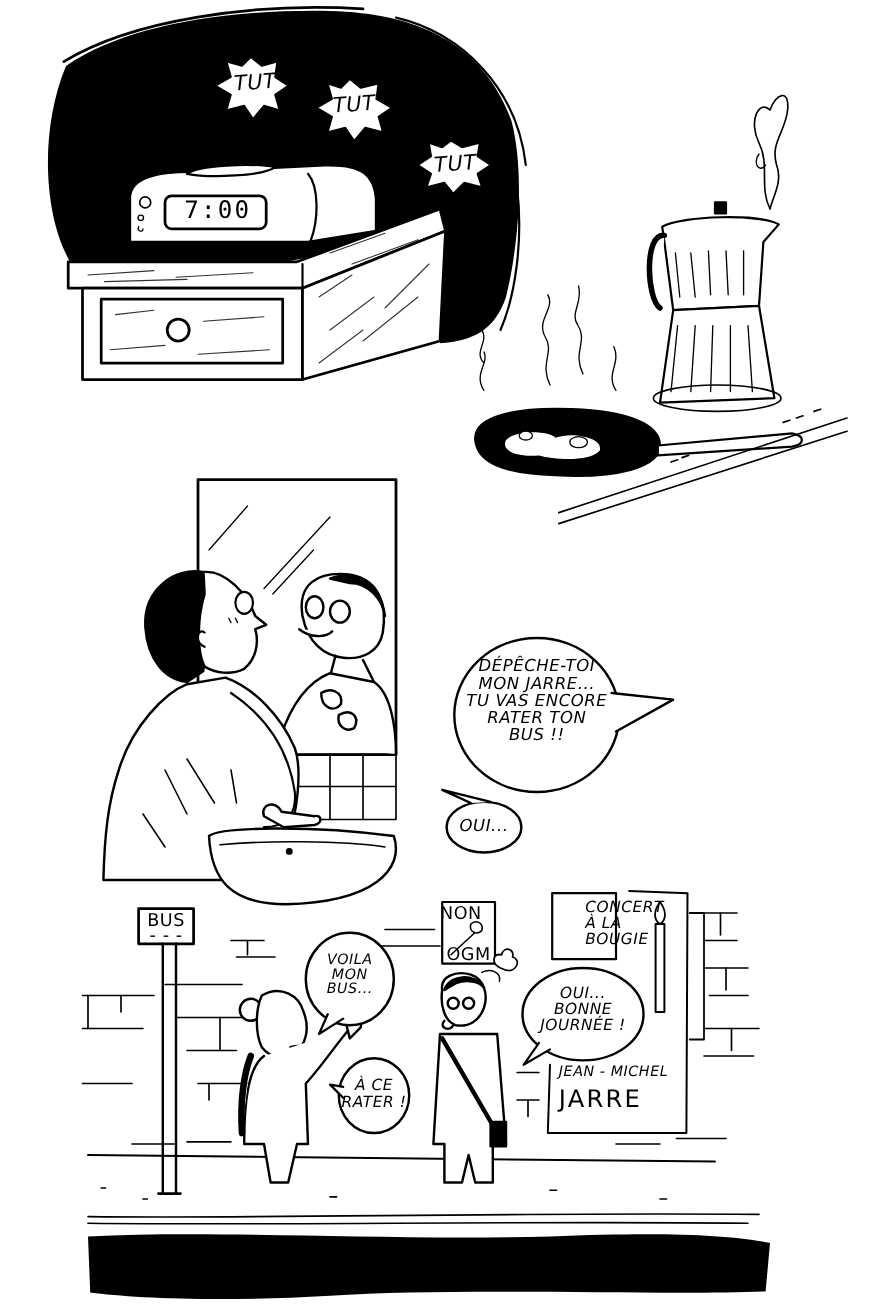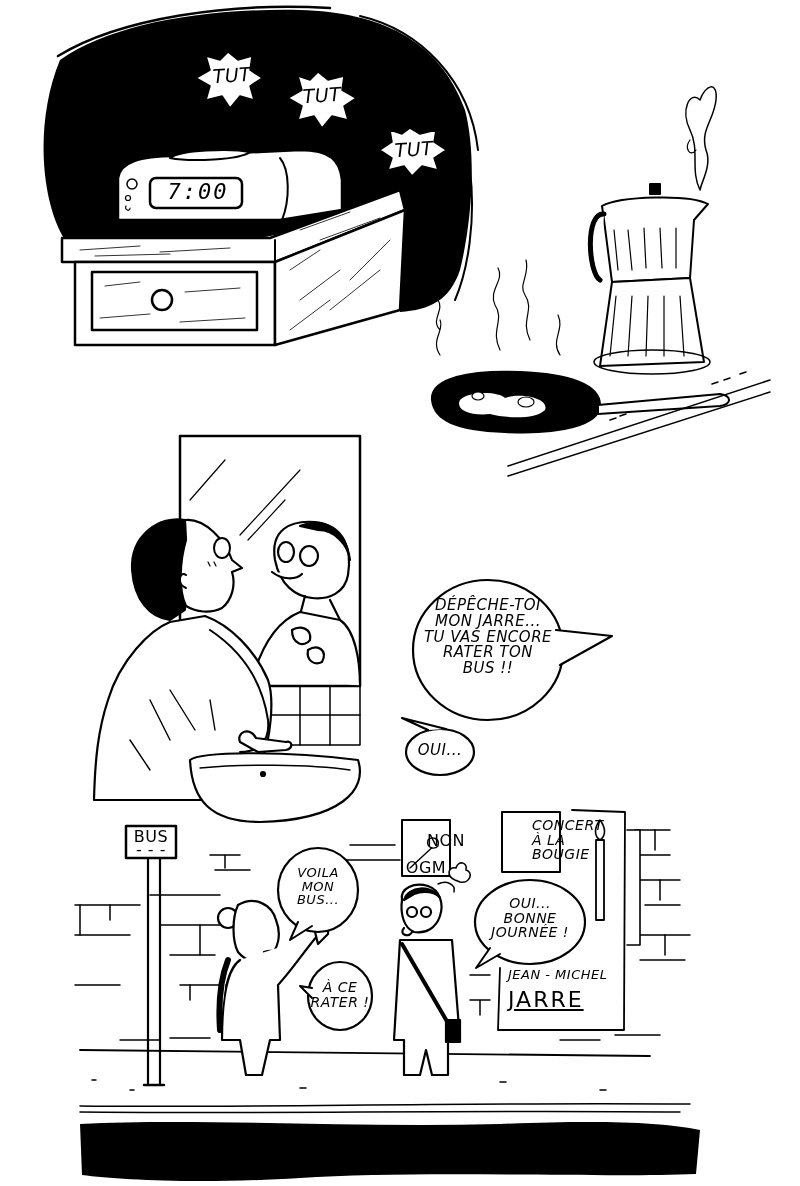--- a/index.html
+++ b/index.html
@@ -203,45 +203,45 @@
   <ellipse cx="340" cy="996" rx="32" ry="34" fill="#fff" stroke-width="2.2"></ellipse>
   <path d="M312,988 L300,986 L312,998" fill="#fff" stroke-width="2"></path>
   <ellipse cx="530" cy="922" rx="55" ry="42" fill="#fff" stroke-width="2.2"></ellipse>
   <path d="M490,948 L476,968 L500,954" fill="#fff" stroke-width="2"></path>
   <path d="M455,880 C446,876 448,866 456,868 C458,860 468,862 466,870 C474,872 470,884 460,882 Z" fill="#fff" stroke-width="1.6"></path>
 </svg>
 
 <div class="txt hand tut" style="left:207px;top:66px;width:50px;">TUT</div>
 <div class="txt hand tut" style="left:297px;top:86px;width:50px;">TUT</div>
 <div class="txt hand tut" style="left:389px;top:140px;width:50px;">TUT</div>
-<div class="txt clock" style="left:152px;top:180px;width:92px;font-style:italic;">7:00</div>
+<div class="txt clock" style="left:152px;top:180px;width:92px;">7:00</div>
 
 <div class="txt hand bubble" style="left:418px;top:598px;width:140px;">
   <div>DÉPÊCHE-TOI</div>
   <div>MON JARRE...</div>
   <div>TU VAS ENCORE</div>
   <div>RATER TON</div>
   <div>BUS !!</div>
 </div>
 <div class="txt hand bubble" style="left:408px;top:743px;width:64px;">OUI...</div>
 
 <div class="txt sign" style="left:128px;top:829px;width:46px;">BUS</div>
 <div class="txt sign" style="left:128px;top:842px;width:46px;">- - -</div>
 
-<div class="txt sign" style="left:424px;top:822px;width:44px;margin-top:11px;">NON</div>
+<div class="txt sign" style="left:397px;top:822px;width:44px;">NON</div>
 <div class="txt sign" style="left:404px;top:860px;width:44px;">OGM</div>
 
 <div class="txt poster hand" style="left:508px;top:818px;width:56px;margin-left:24px;">
   <div>CONCERT</div>
   <div>À LA</div>
   <div>BOUGIE</div>
 </div>
 
 <div class="txt poster hand" style="left:508px;top:968px;width:120px;font-size:13px;">JEAN - MICHEL</div>
-<div class="txt jarre" style="left:508px;top:988px;width:120px;text-decoration:underline;">JARRE</div>
+<div class="txt jarre" style="left:508px;top:988px;width:120px;">JARRE</div>
 
 <div class="txt hand bubble" style="left:282px;top:866px;width:72px;font-size:13px;">
   <div>VOILA</div>
   <div>MON</div>
   <div>BUS...</div>
 </div>
 <div class="txt hand bubble" style="left:478px;top:896px;width:104px;font-size:14px;">
   <div>OUI...</div>
   <div>BONNE</div>
   <div>JOURNÉE !</div>

